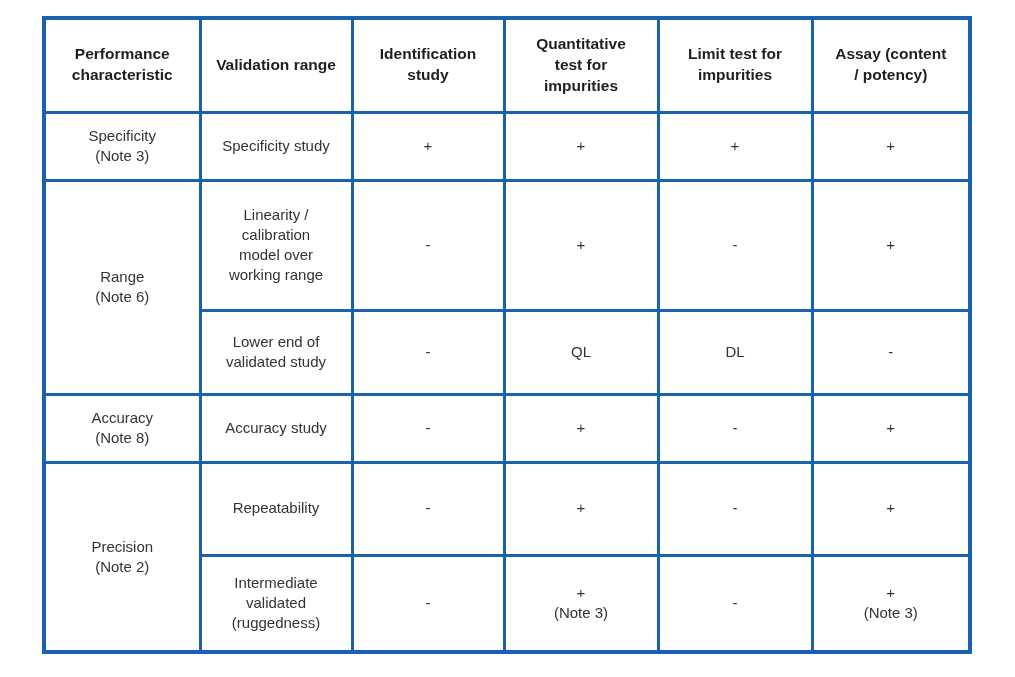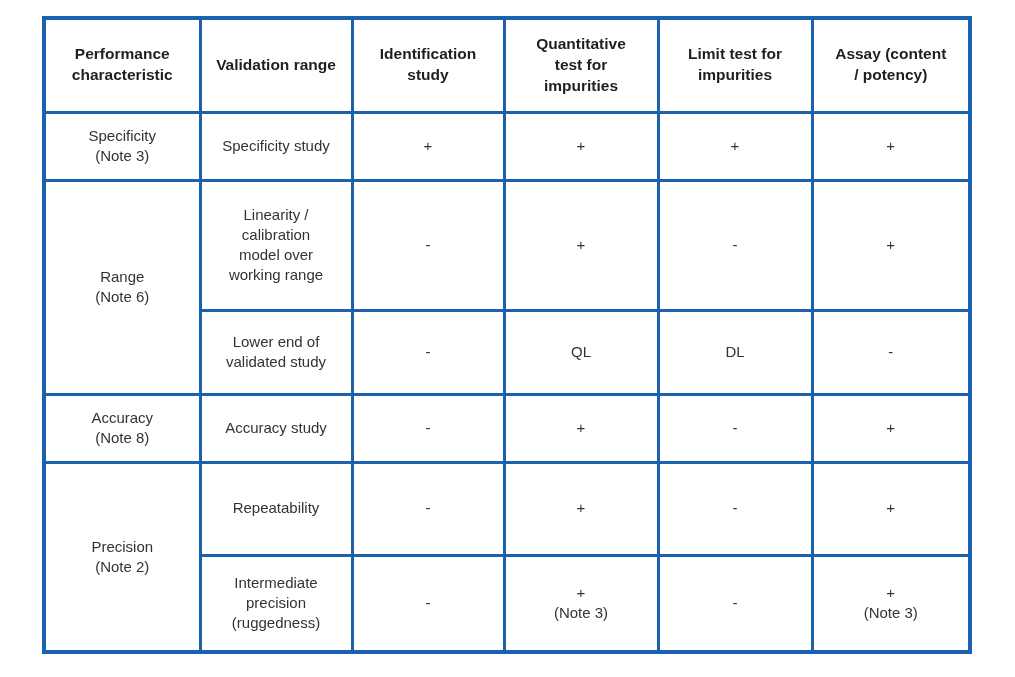--- a/index.html
+++ b/index.html
@@ -124,21 +124,21 @@
           <td rowspan="2">Precision
 (Note 2)</td>
           <td>Repeatability</td>
           <td>-</td>
           <td>+</td>
           <td>-</td>
           <td>+</td>
         </tr>
         <tr class="row-5">
           <td>Intermediate
-precision
+validated
 (ruggedness)</td>
           <td>-</td>
           <td>+
 (Note 3)</td>
           <td>-</td>
           <td>+
 (Note 3)</td>
         </tr>
       </tbody>
   </table>

